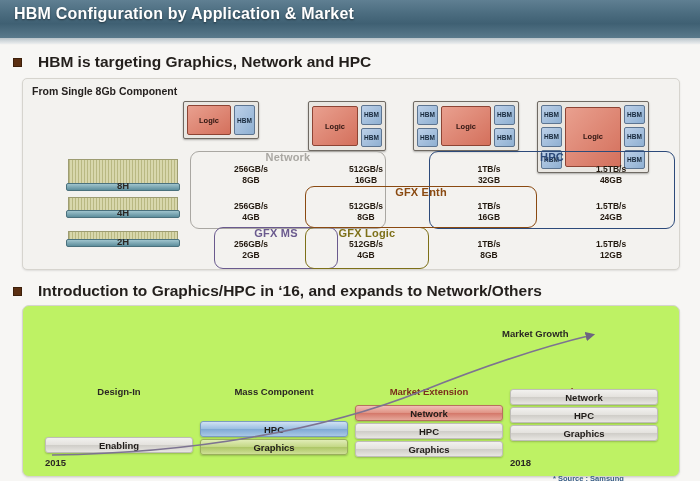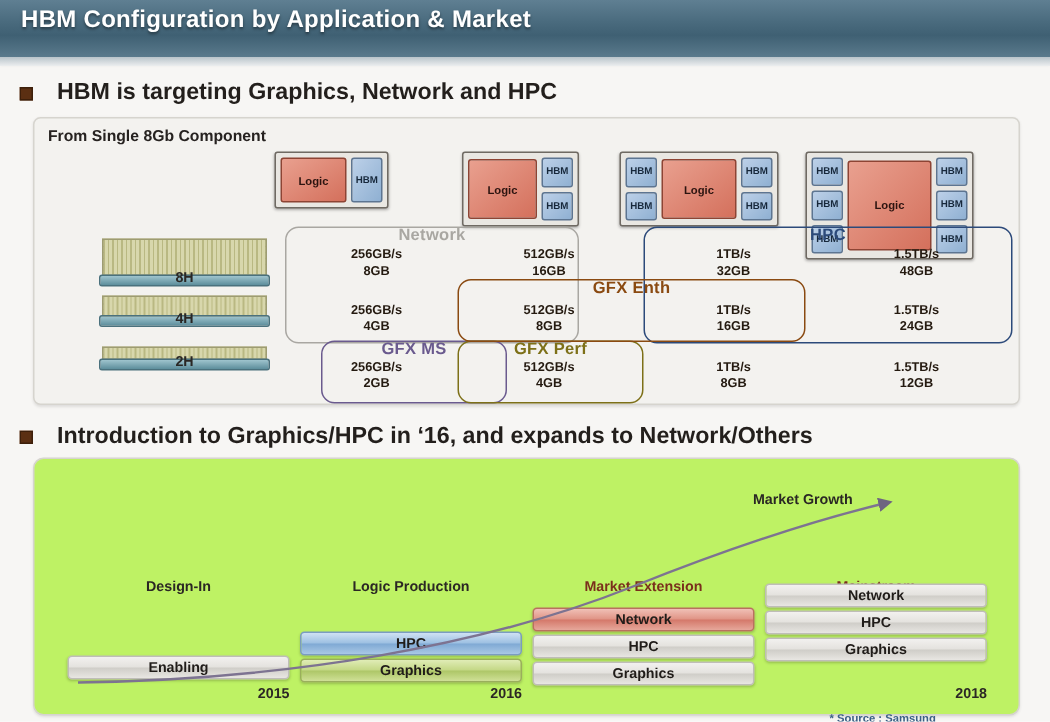--- a/index.html
+++ b/index.html
@@ -90,21 +90,21 @@
   
   #panel-2{
     position:absolute;left:22px;top:305px;width:656px;height:170px;
     background:#bef264;border:1px solid #d6d4ce;border-radius:7px;
     box-shadow:0 1px 2px rgba(0,0,0,.10);overflow:hidden;
   }
   #growth-label{position:absolute;left:502px;top:328px;font-size:9.5px;font-weight:bold;color:#2a2724;}
   #growth-svg{position:absolute;left:22px;top:305px;width:656px;height:170px;pointer-events:none;}
 
   .phase{position:absolute;font-size:9.5px;font-weight:bold;text-align:center;}
-  .year{position:absolute;font-size:9.5px;font-weight:bold;color:#2b2724;text-align:right;}
+  .year{position:absolute;font-size:9.5px;font-weight:bold;color:#2b2724;text-align:left;}
 
   .stackcol{position:absolute;display:flex;flex-direction:column;gap:2px;}
   .bar{
     height:14px;border-radius:3px;
     display:flex;align-items:center;justify-content:center;
     font-size:9.5px;font-weight:bold;color:#201c19;
     box-shadow:0 1px 2px rgba(0,0,0,.22);
   }
   .bar-gray{background:linear-gradient(to bottom,#f2f1ef 0%,#e4e2de 48%,#cfcdc8 52%,#e8e6e2 100%);border:1px solid #bfbdb8;}
   .bar-blue{background:linear-gradient(to bottom,#cfe1f3 0%,#9dc0e2 48%,#7fa9d4 52%,#a9c8e6 100%);border:1px solid #7b9cc0;}
@@ -197,21 +197,21 @@
       <div class="mbox" style="left: 406px; top: 72px; width: 244px; height: 76px; z-index: 2; border: 1.6px solid rgb(44, 74, 122);">
         <div class="mlabel" style="color: rgb(44, 74, 122);">HPC</div>
       </div>
       <div class="mbox" style="left: 282px; top: 107px; width: 230px; height: 40px; z-index: 4; border: 1.6px solid rgb(138, 74, 17);">
         <div class="mlabel" style="color: rgb(138, 74, 17);">GFX Enth</div>
       </div>
       <div class="mbox" style="left: 167px; top: 148px; width: 122px; height: 40px; z-index: 3; border: 1.6px solid rgb(106, 90, 142); margin-left: 24px;">
         <div class="mlabel" style="color: rgb(106, 90, 142);">GFX MS</div>
       </div>
       <div class="mbox" style="left: 282px; top: 148px; width: 122px; height: 40px; z-index: 3; border: 1.6px solid rgb(125, 112, 24);">
-        <div class="mlabel" style="color: rgb(125, 112, 24);">GFX Perf</div>
+        <div class="mlabel" style="color: rgb(125, 112, 24);">GFX Logic</div>
       </div>
     </div>
   <div id="matrix-cells">
       <div class="cell" style="left: 167px; top: 85px; width: 122px; z-index: 6;">
         <span class="bw">256GB/s</span>
         <span class="cap">8GB</span>
       </div>
       <div class="cell" style="left: 282px; top: 85px; width: 122px; z-index: 6;">
         <span class="bw">512GB/s</span>
         <span class="cap">16GB</span>
@@ -263,26 +263,25 @@
   <span class="bullet"></span>
   <span class="head-text">Introduction to Graphics/HPC in ‘16, and expands to Network/Others</span>
 </div>
 
 <div id="panel-2">
     <div class="phase" style="left: 22px; top: 80px; width: 148px; color: rgb(43, 39, 36);">Design-In</div>
     <div class="stackcol" style="left: 22px; width: 148px; top: 131px;">
       <div class="bar bar-gray">Enabling</div>
     </div>
     <div class="year" style="left: 22px; top: 151px; width: 148px;">2015</div>
-    <div class="phase" style="left: 177px; top: 80px; width: 148px; color: rgb(43, 39, 36);">Logic Production</div>
+    <div class="phase" style="left: 177px; top: 80px; width: 148px; color: rgb(43, 39, 36);">Mass Component</div>
     <div class="stackcol" style="left: 177px; width: 148px; top: 115px;">
       <div class="bar bar-blue">HPC</div>
       <div class="bar bar-green">Graphics</div>
     </div>
-    <div class="year" style="left: 177px; top: 151px; width: 148px;">2016</div>
     <div class="phase" style="left: 332px; top: 80px; width: 148px; color: rgb(122, 47, 28);">Market Extension</div>
     <div class="stackcol" style="left: 332px; width: 148px; top: 99px;">
       <div class="bar bar-red">Network</div>
       <div class="bar bar-gray">HPC</div>
       <div class="bar bar-gray">Graphics</div>
     </div>
     <div class="phase" style="left: 487px; top: 80px; width: 148px; color: rgb(122, 47, 28);">Mainstream</div>
     <div class="stackcol" style="left: 487px; width: 148px; top: 83px;">
       <div class="bar bar-gray">Network</div>
       <div class="bar bar-gray">HPC</div>

